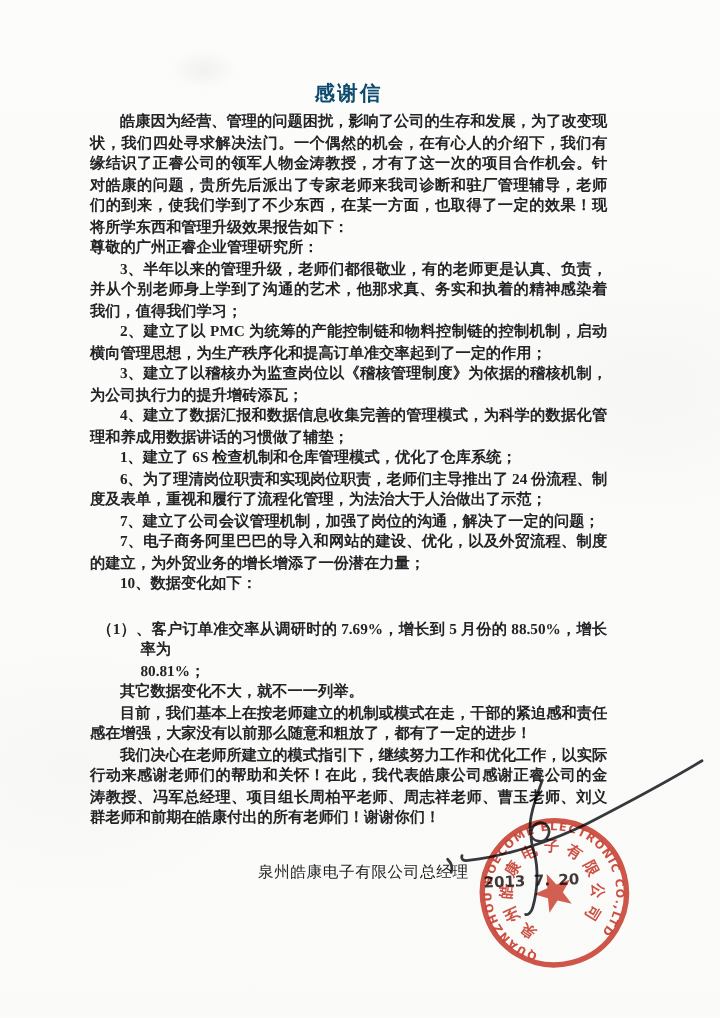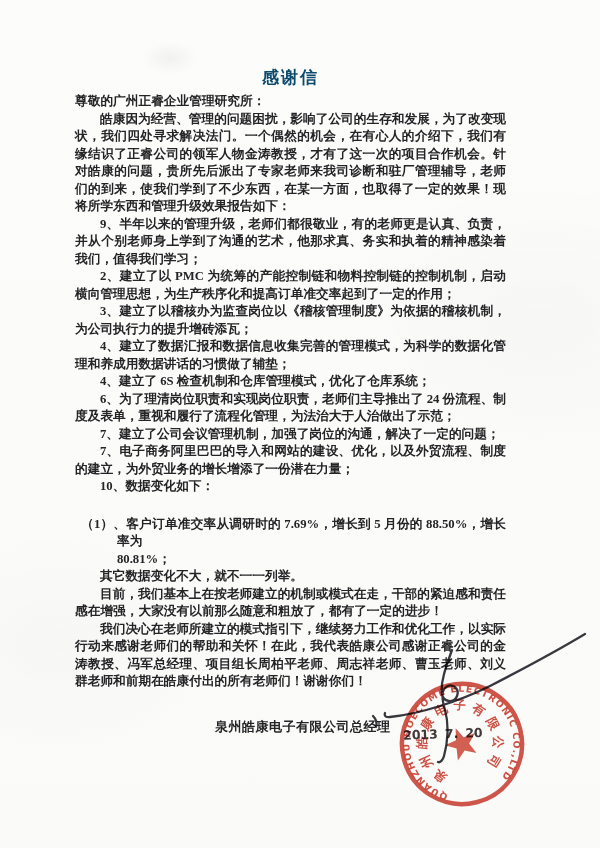--- a/index.html
+++ b/index.html
@@ -23,21 +23,21 @@
     font-size:12.7px;line-height:17.5px;color:#242427;
     font-weight:600;
     text-align:justify;text-justify:inter-ideograph;
   }
   .letter-body p{margin:0;}
   .para.indent{text-indent:25px;}
   .para.hanging{padding-left:42px;text-indent:-36px;margin-top:20px;}
   .salutation{text-indent:0;}
   .signature-line{
     position:absolute;left:215px;top:718px;
-    font-size:13px;font-weight:700;color:#242427;letter-spacing:.5px;
+    font-size:13px;font-weight:400;color:#242427;letter-spacing:.5px;
   }
   .stamp-svg{
     position:absolute;left:396px;top:678px;width:132px;height:132px;
     mix-blend-mode:multiply;opacity:.92;
   }
   .stamp-date{
     position:absolute;left:403px;top:726px;width:95px;
     display:flex;gap:7px;align-items:baseline;
     font-family:"DejaVu Sans",sans-serif;font-size:12.5px;font-weight:700;
     color:#43393b;transform:rotate(-2deg);mix-blend-mode:multiply;
@@ -48,28 +48,28 @@
   }
 </style>
 </head>
 <body>
 
 <div class="page">
 
   <div class="doc-title">感谢信</div>
 
   <div class="letter-body">
-    <p class="para salutation">尊敬的广州正睿企业管理研究所：</p>
+    <p class="para indent">皓康因为经营、管理的问题困扰，影响了公司的生存和发展，为了改变现状，我们四处寻求解决法门。一个偶然的机会，在有心人的介绍下，我们有缘结识了正睿公司的领军人物金涛教授，才有了这一次的项目合作机会。针对皓康的问题，贵所先后派出了专家老师来我司诊断和驻厂管理辅导，老师们的到来，使我们学到了不少东西，在某一方面，也取得了一定的效果！现将所学东西和管理升级效果报告如下：</p>
 
-  <p class="para indent">皓康因为经营、管理的问题困扰，影响了公司的生存和发展，为了改变现状，我们四处寻求解决法门。一个偶然的机会，在有心人的介绍下，我们有缘结识了正睿公司的领军人物金涛教授，才有了这一次的项目合作机会。针对皓康的问题，贵所先后派出了专家老师来我司诊断和驻厂管理辅导，老师们的到来，使我们学到了不少东西，在某一方面，也取得了一定的效果！现将所学东西和管理升级效果报告如下：</p>
-      <p class="para indent">9、半年以来的管理升级，老师们都很敬业，有的老师更是认真、负责，并从个别老师身上学到了沟通的艺术，他那求真、务实和执着的精神感染着我们，值得我们学习；</p>
+  <p class="para salutation">尊敬的广州正睿企业管理研究所：</p>
+      <p class="para indent">3、半年以来的管理升级，老师们都很敬业，有的老师更是认真、负责，并从个别老师身上学到了沟通的艺术，他那求真、务实和执着的精神感染着我们，值得我们学习；</p>
       <p class="para indent">2、建立了以 PMC 为统筹的产能控制链和物料控制链的控制机制，启动横向管理思想，为生产秩序化和提高订单准交率起到了一定的作用；</p>
       <p class="para indent">3、建立了以稽核办为监查岗位以《稽核管理制度》为依据的稽核机制，为公司执行力的提升增砖添瓦；</p>
       <p class="para indent">4、建立了数据汇报和数据信息收集完善的管理模式，为科学的数据化管理和养成用数据讲话的习惯做了辅垫；</p>
-      <p class="para indent">4、建立了 6S 检查机制和仓库管理模式，优化了仓库系统；</p>
+      <p class="para indent">1、建立了 6S 检查机制和仓库管理模式，优化了仓库系统；</p>
       <p class="para indent">6、为了理清岗位职责和实现岗位职责，老师们主导推出了 24 份流程、制度及表单，重视和履行了流程化管理，为法治大于人治做出了示范；</p>
       <p class="para indent">7、建立了公司会议管理机制，加强了岗位的沟通，解决了一定的问题；</p>
       <p class="para indent">7、电子商务阿里巴巴的导入和网站的建设、优化，以及外贸流程、制度的建立，为外贸业务的增长增添了一份潜在力量；</p>
       <p class="para indent">10、数据变化如下：</p>
       <p class="para hanging"><span>（1）、客户订单准交率从调研时的 7.69%，增长到 5 月份的 88.50%，增长率为</span><br><span>80.81%；</span></p>
       <p class="para indent">其它数据变化不大，就不一一列举。</p>
       <p class="para indent">目前，我们基本上在按老师建立的机制或模式在走，干部的紧迫感和责任感在增强，大家没有以前那么随意和粗放了，都有了一定的进步！</p>
       <p class="para indent">我们决心在老师所建立的模式指引下，继续努力工作和优化工作，以实际行动来感谢老师们的帮助和关怀！在此，我代表皓康公司感谢正睿公司的金涛教授、冯军总经理、项目组长周柏平老师、周志祥老师、曹玉老师、刘义群老师和前期在皓康付出的所有老师们！谢谢你们！</p>
     </div>
 

